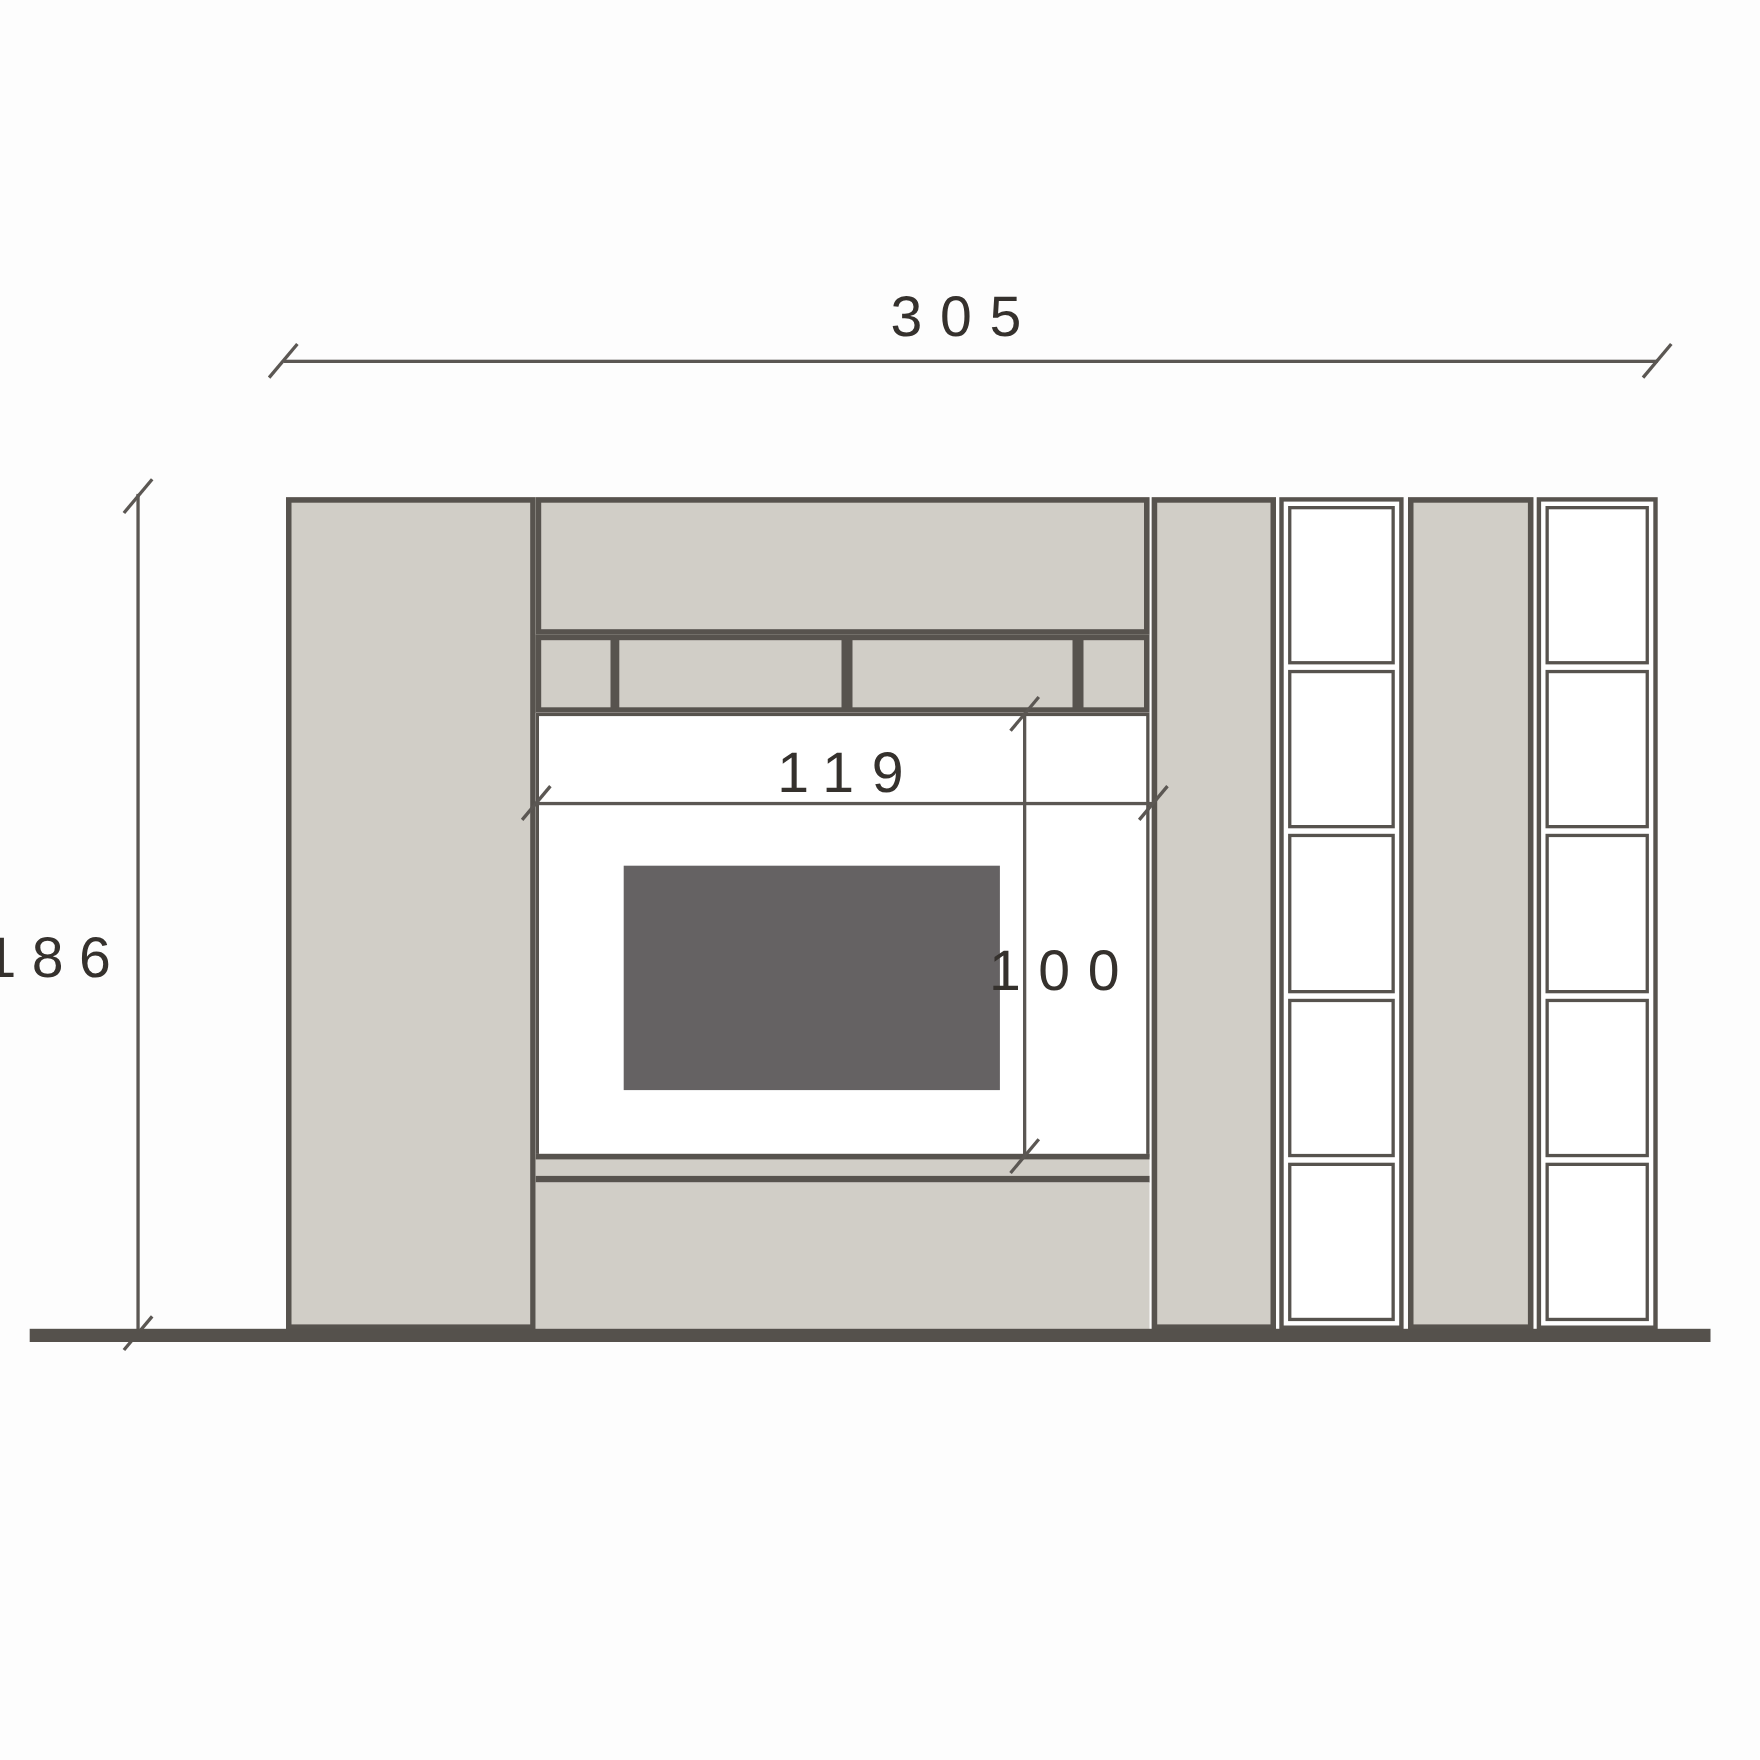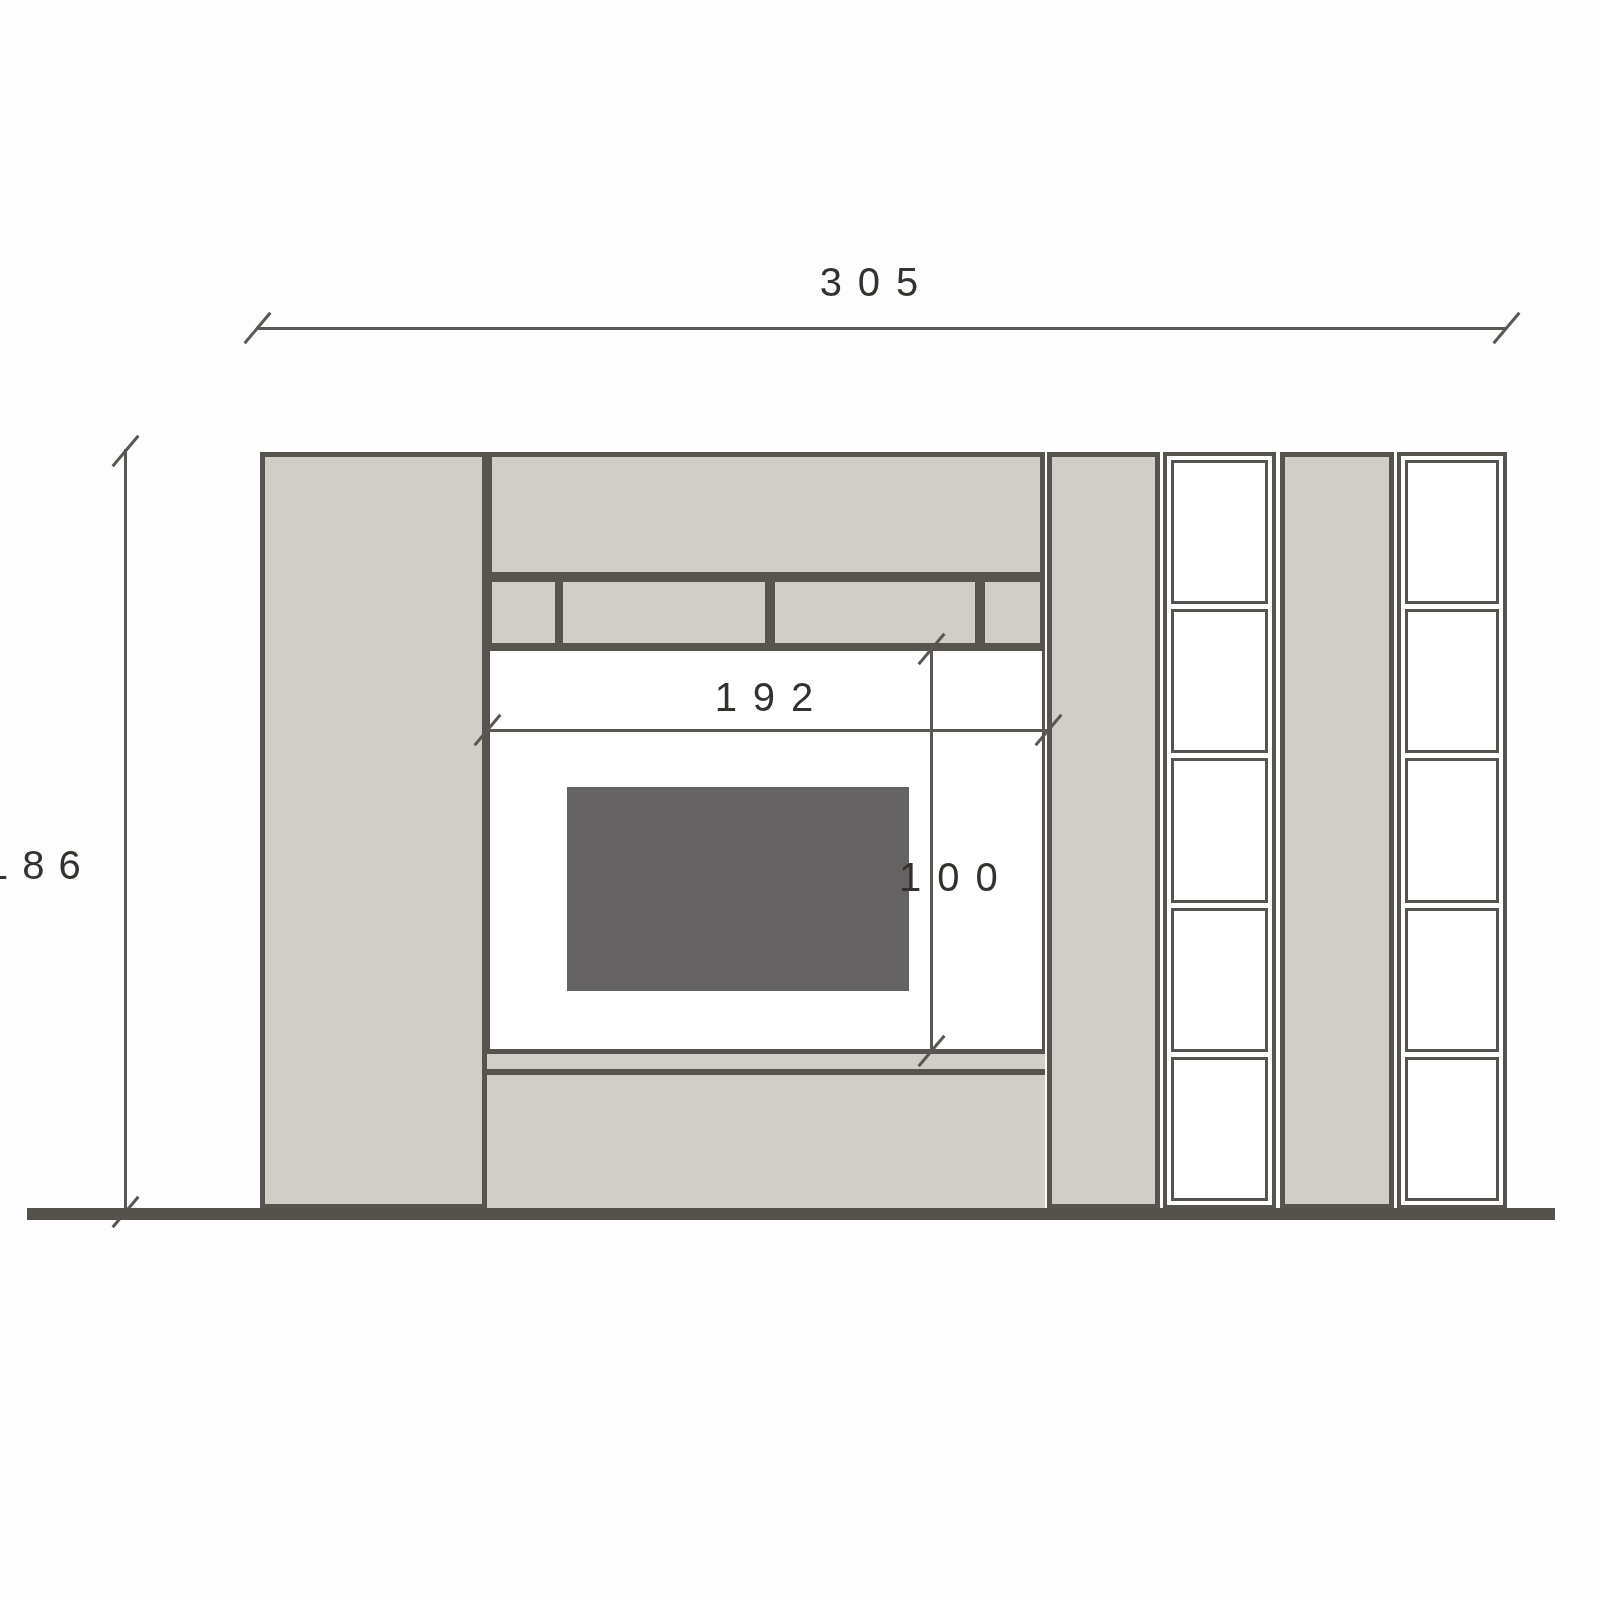--- a/index.html
+++ b/index.html
@@ -54,21 +54,21 @@
   .dim-line{background:#5b5753;}
   .tick{
     position:absolute;
     width:3px;height:40px;
     background:#5b5753;
     transform:rotate(40deg);
   }
   .dim-label{
     position:absolute;
     color:#35312d;
-    font-size:40px;
+    font-size:52px;
     font-weight:300;
     letter-spacing:16px;
     white-space:nowrap;
     line-height:1;
   }
   .centered{text-align:center;width:200px;}
 </style>
 </head>
 <body>
 
@@ -121,20 +121,20 @@
     <div class="shelf-cell"></div>
     <div class="shelf-cell"></div>
     <div class="shelf-cell"></div>
   </div>
 
   <div class="abs ground" style="left:27px;top:1208px;width:1528px;height:12px;"></div>
 
   <div class="abs dim-line" style="left:487px;top:729px;width:562px;height:3px;"></div>
   <div class="tick" style="left:486px;top:710px;"></div>
   <div class="tick" style="left:1047px;top:710px;"></div>
-  <div class="dim-label centered" style="left:672px;top:677px;">192</div>
+  <div class="dim-label centered" style="left:672px;top:677px;">119</div>
 
   <div class="abs dim-line" style="left:930px;top:648px;width:3px;height:404px;"></div>
   <div class="tick" style="left:930px;top:629px;"></div>
   <div class="tick" style="left:930px;top:1031px;"></div>
   <div class="dim-label" style="left:899px;top:857px;">100</div>
 
 </div>
 
 </body></html>

